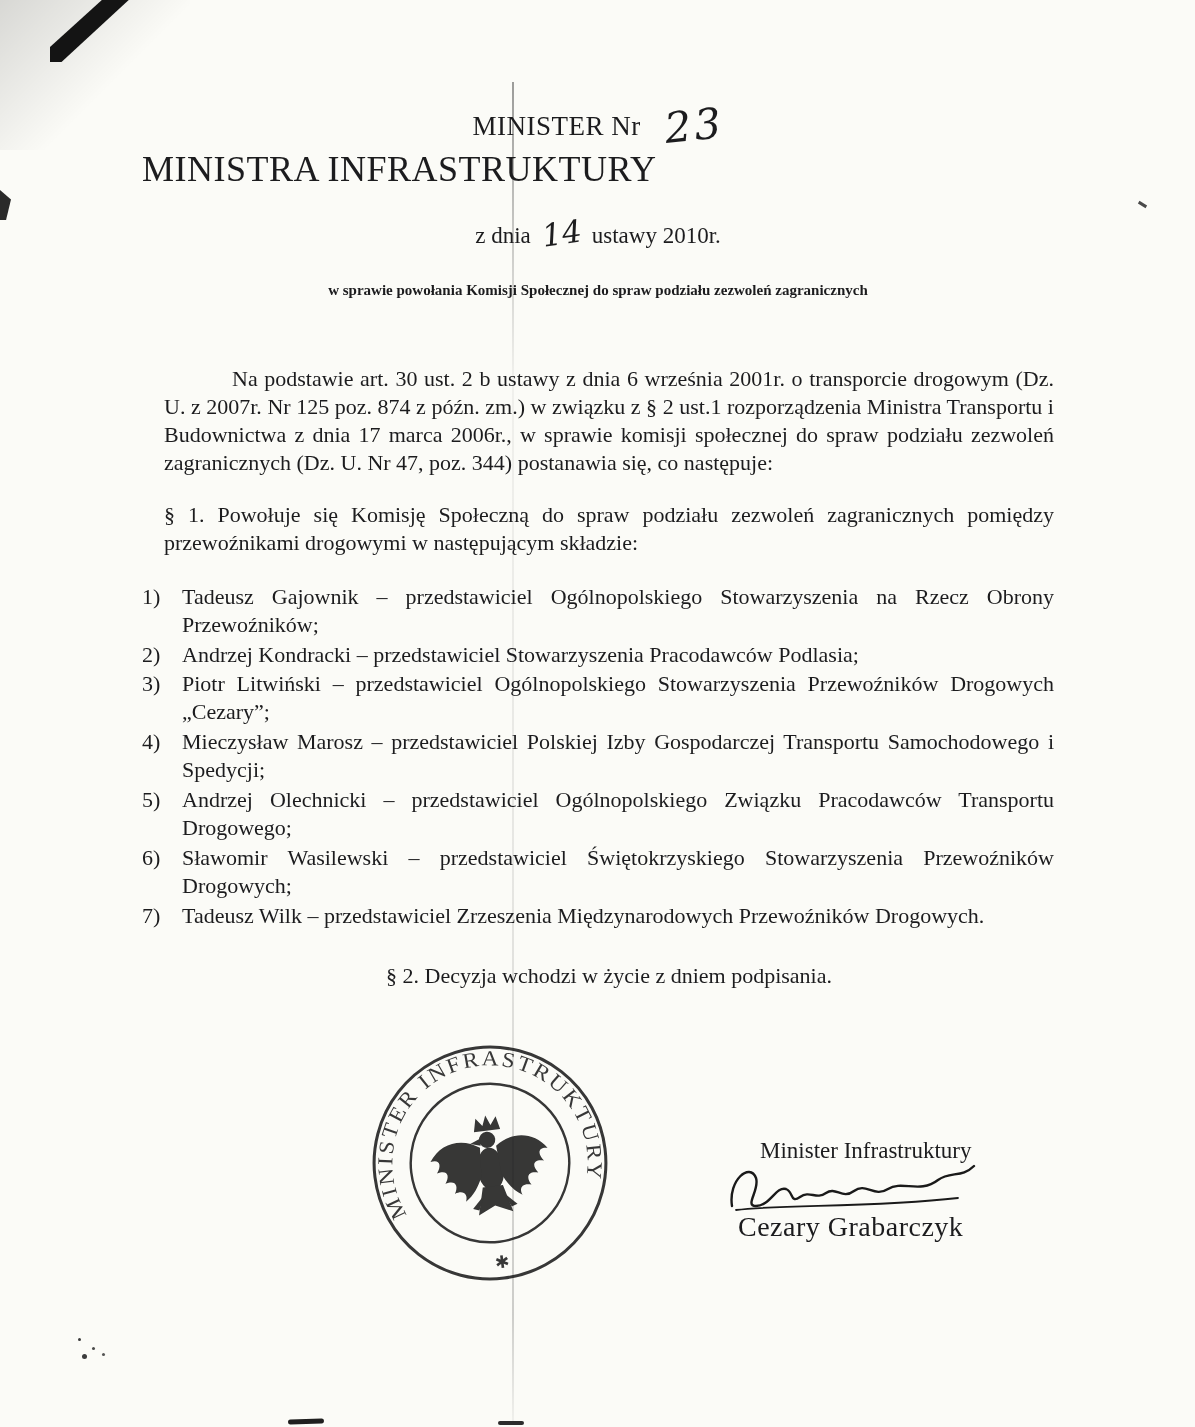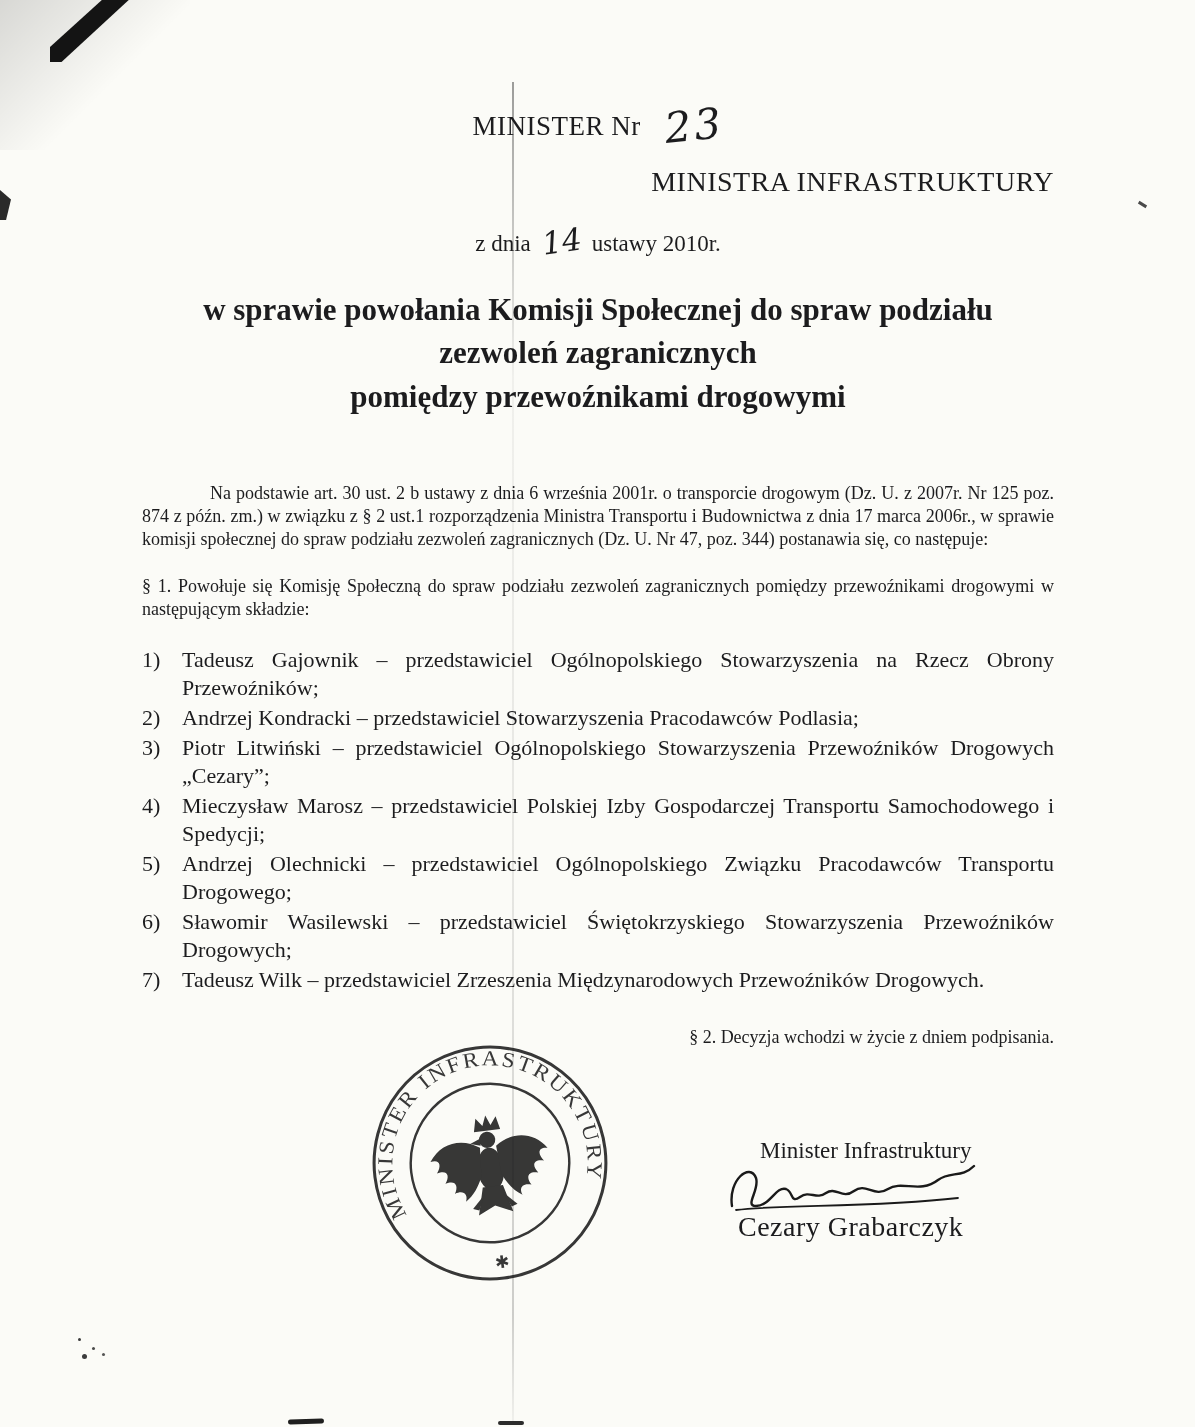--- a/index.html
+++ b/index.html
@@ -10,36 +10,36 @@
     background:#fbfbf7; color:#1c1c1e; overflow:hidden;
   }
   .content { position:absolute; top:96px; left:142px; width:912px; }
 
   .title { text-align:center; font-size:27px; letter-spacing:0.5px; height:52px; }
   .hw-number {
     display:inline-block; font-family:"DejaVu Serif", serif; font-style:italic;
     font-size:42px; transform:rotate(-6deg) translateY(5px); margin-left:16px;
     letter-spacing:3px;
   }
-  .org-line { text-align:right; font-size:28px; margin-top:18px; letter-spacing:0.5px; }
+  .org-line { text-align:left; font-size:36px; letter-spacing:0.5px; }
   .date-line { text-align:center; font-size:23px; margin-top:24px; }
   .hw-day {
     display:inline-block; font-family:"DejaVu Serif", serif; font-style:italic;
     font-size:31px; transform:rotate(-8deg) translateY(1px); margin:0 5px;
   }
-  .subject { text-align:center; font-weight:bold; font-size:31px; margin-top:30px; line-height:1.4; }
+  .subject { text-align:center; font-weight:bold; font-size:15px; margin-top:30px; line-height:1.4; }
 
-  .para { font-size:18px; line-height:1.27; text-align:justify; }
+  .para { font-size:22px; line-height:1.27; text-align:justify;margin-left:22px; }
   .legal-basis { margin-top:64px; text-indent:68px; }
   .par-1 { margin-top:24px; }
   .members { margin-top:26px; font-size:22px; line-height:1.27; list-style:none; }
   .member { display:flex; margin-bottom:2px; }
   .member .num { flex:none; width:40px; }
   .member .txt { flex:1; text-align:justify; }
-  .par-2 { margin-top:32px; text-align:right; }
+  .par-2 { margin-top:32px; text-align:center; }
 
   
   .stamp { position:absolute; left:368px; top:1038px; width:244px; height:250px;
            transform:rotate(-7deg); opacity:0.88; }
   .stamp svg { width:100%; height:100%; }
 
   
   .sig-title { position:absolute; left:760px; top:1138px; font-size:23px; }
   .sig-scrawl { position:absolute; left:722px; top:1158px; width:260px; height:70px; }
   .sig-name { position:absolute; left:738px; top:1211px; font-size:28px; letter-spacing:0.5px; }
@@ -87,21 +87,20 @@
     <div class="org-line">MINISTRA INFRASTRUKTURY</div>
 
     <div class="date-line">
       <span>z dnia</span>
       <span class="hw-day">14</span>
       <span>ustawy 2010r.</span>
     </div>
 
     <div class="subject">
       <div>w sprawie powołania Komisji Społecznej do spraw podziału zezwoleń zagranicznych</div>
-      <div>pomiędzy przewoźnikami drogowymi</div>
     </div>
 
     <p class="para legal-basis">Na podstawie art. 30 ust. 2 b ustawy z dnia 6 września 2001r. o transporcie drogowym (Dz. U. z 2007r. Nr 125 poz. 874 z późn. zm.) w związku z § 2 ust.1 rozporządzenia Ministra Transportu i Budownictwa z dnia 17 marca 2006r., w sprawie komisji społecznej do spraw podziału zezwoleń zagranicznych (Dz. U. Nr 47, poz. 344) postanawia się, co następuje:</p>
 
     <p class="para par-1">§ 1. Powołuje się Komisję Społeczną do spraw podziału zezwoleń zagranicznych pomiędzy przewoźnikami drogowymi w następującym składzie:</p>
 
     <ol class="members">
       <li class="member">
         <span class="num">1)</span>
         <span class="txt">Tadeusz Gajownik – przedstawiciel Ogólnopolskiego Stowarzyszenia na Rzecz Obrony Przewoźników;</span>

